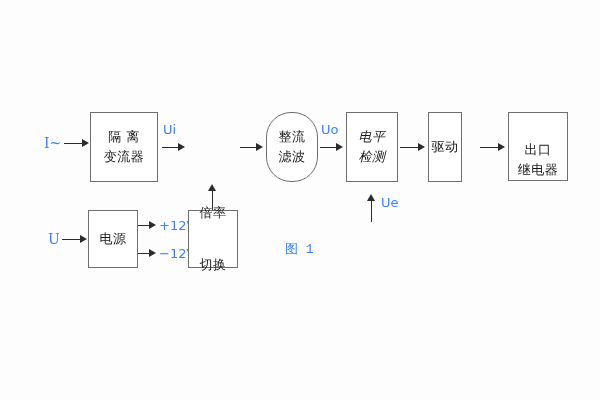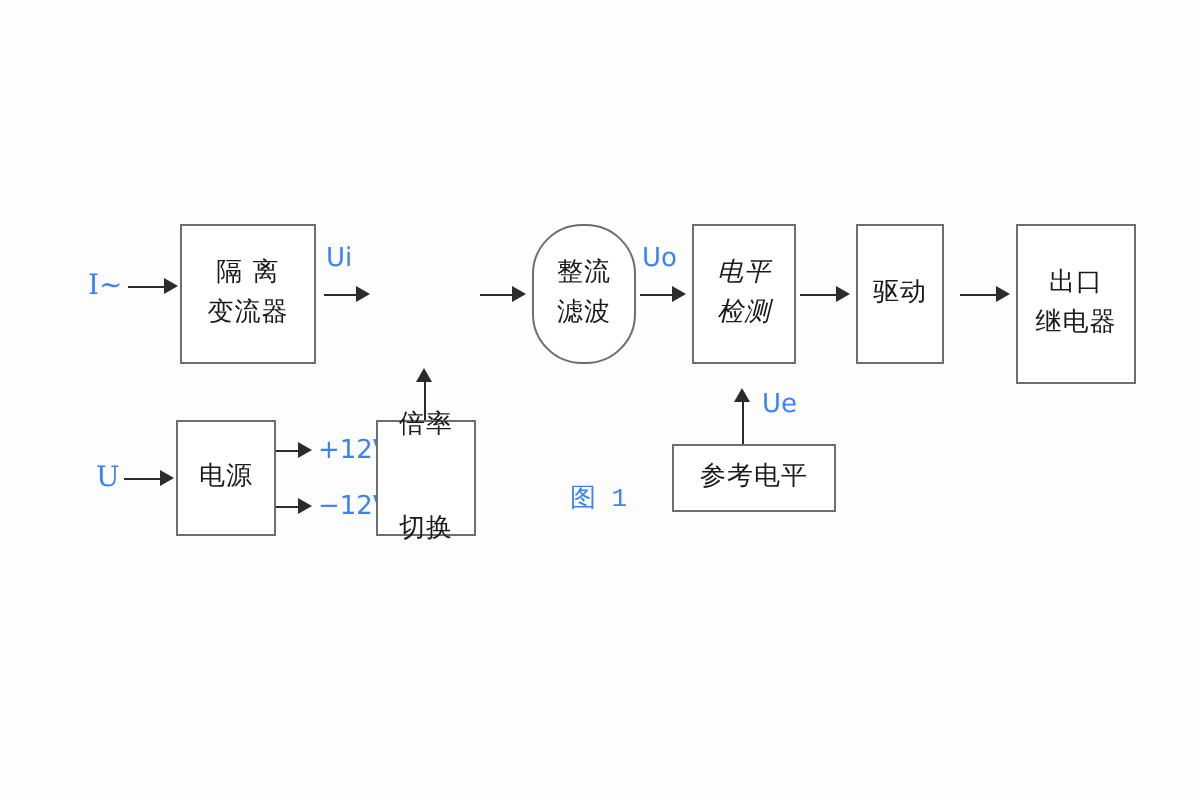--- a/index.html
+++ b/index.html
@@ -106,28 +106,28 @@
   <div class="arrow-r" style="left:336px; top:143px;"></div>
 
   <div class="block" style="left:346px; top:112px; width:52px; height:70px;font-style:italic;">
     <span class="l1">电平</span>
     <span class="l2">检测</span>
   </div>
 
   <div class="hline" style="left:400px; top:147px; width:20px;"></div>
   <div class="arrow-r" style="left:418px; top:143px;"></div>
 
-  <div class="block one-line" style="left:428px; top:112px; width:44px; height:70px;">
+  <div class="block one-line" style="left:428px; top:112px; width:34px; height:70px;">
     <span class="l1">驱动</span>
   </div>
 
   <div class="hline" style="left:480px; top:147px; width:20px;"></div>
   <div class="arrow-r" style="left:498px; top:143px;"></div>
 
-  <div class="block" style="left:508px; top:112px; width:60px; height:80px;">
+  <div class="block" style="left:508px; top:112px; width:60px; height:69px;justify-content:flex-end;">
     <span class="l1">出口</span>
     <span class="l2">继电器</span>
   </div>
 
   <div class="lbl serif" style="left:48px; top:232px; font-size:14px;">U</div>
   <div class="hline" style="left:62px; top:239px; width:20px;"></div>
   <div class="arrow-r" style="left:80px; top:235px;"></div>
 
   <div class="block one-line" style="left:88px; top:210px; width:50px; height:58px;">
     <span class="l1">电源</span>
@@ -146,19 +146,16 @@
     <span class="l2">切换</span>
   </div>
 
   <div class="vline" style="left:212px; top:190px; height:20px;"></div>
   <div class="arrow-u" style="left:208px; top:184px;"></div>
 
   <div class="vline" style="left:371px; top:200px; height:22px;"></div>
   <div class="arrow-u" style="left:367px; top:194px;"></div>
   <div class="lbl" style="left:381px; top:196px;">Ue</div>
 
-  <div class="block one-line" style="left:336px; top:222px; width:82px; height:34px;">
-    <span class="l1">参考电平</span>
-  </div>
 
   <div class="lbl" style="left:285px; top:243px; font-size:13px;font-family:Liberation Mono, monospace;">图 1</div>
 
 </div>
 
 </body></html>

